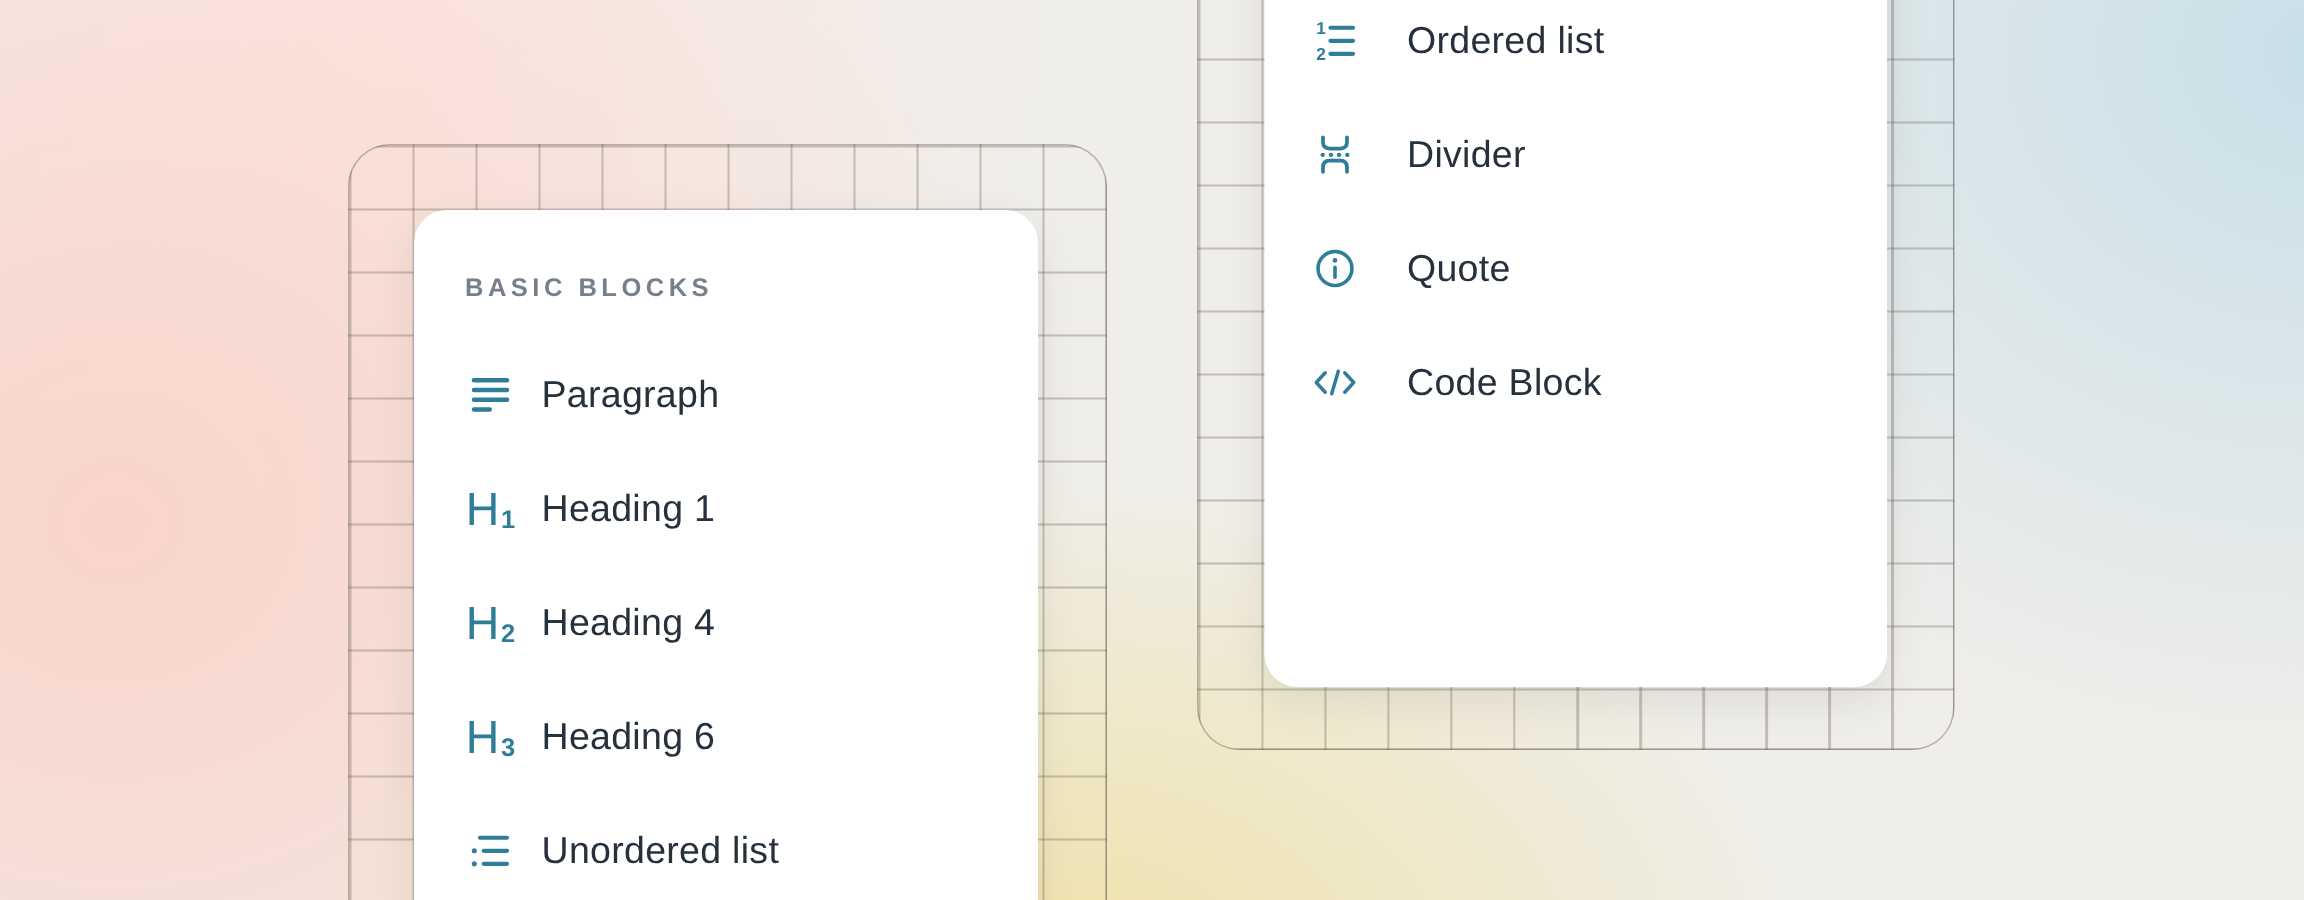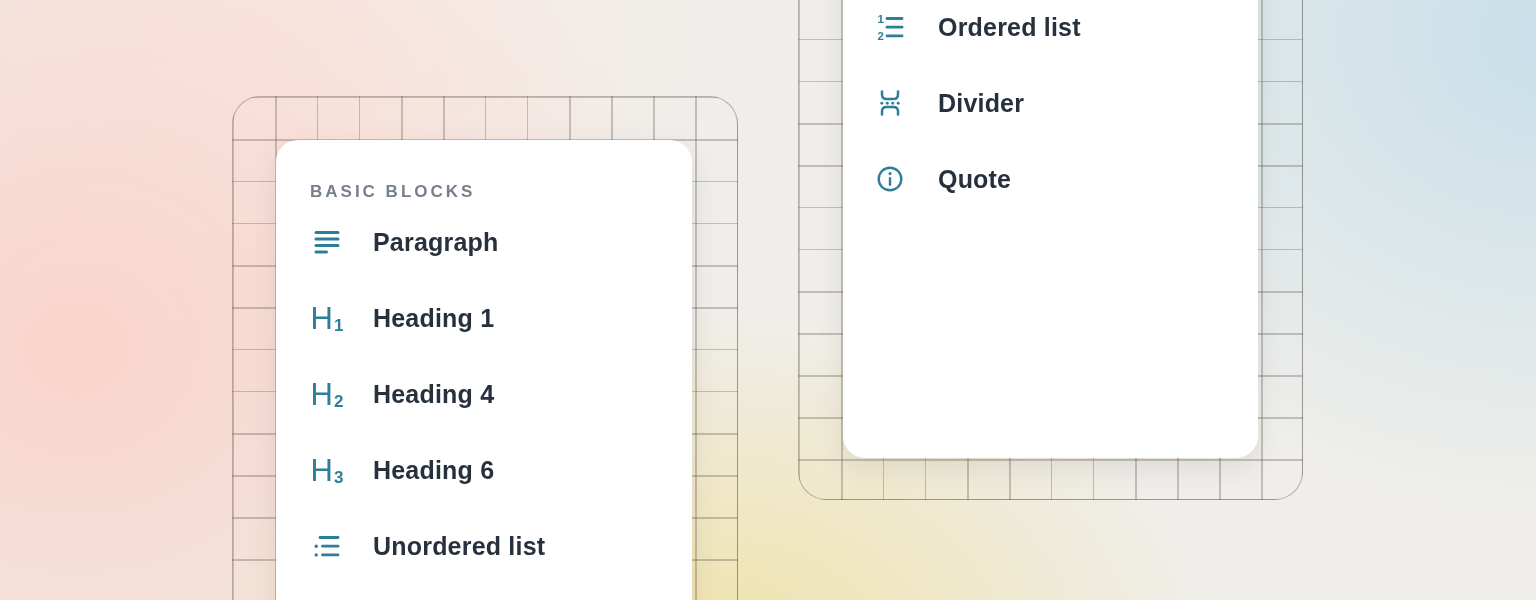--- a/index.html
+++ b/index.html
@@ -43,42 +43,43 @@
   }
   .card-left {left:276px; top:140px; width:416px; height:520px; padding:40px 0 0 34px;}
   .card-right{left:843px; top:-60px; width:415px; height:518px; padding:49px 0 0 30px;}
 
   .section-label{
     font-size:17px;
     font-weight:700;
     letter-spacing:3px;
     color:var(--section-label);
     line-height:24px;
+    margin-bottom:21px;
   }
 
   .menu-item{
     height:76px;
     display:flex;
     align-items:center;
     cursor:pointer;
   }
   .menu-item .icon{
     width:34px;
     height:34px;
     display:flex;
     align-items:center;
     justify-content:center;
     color:var(--teal);
     flex:0 0 34px;
   }
-  .card-left  .menu-item .label{margin-left:29px;}
+  .card-left  .menu-item .label{margin-left:17px;}
   .card-right .menu-item .label{margin-left:31px;}
   .menu-item .label{
     font-size:25px;
-    font-weight:700;
+    font-weight:400;
     letter-spacing:0.2px;
     color:var(--item-text);
     white-space:nowrap;
   }
   .icon svg{display:block;}
 
   .h-glyph{
     font-size:31px;
     font-weight:400;
     color:var(--teal);
@@ -188,16 +189,26 @@
         <div class="menu-item">
     <span class="icon">
             <svg width="30" height="30" viewBox="0 0 30 30" fill="none" stroke="currentColor" stroke-linecap="round" stroke-linejoin="round" stroke-width="2.4">
        <circle cx="15" cy="15" r="11.3"></circle>
        <line x1="15" y1="14.2" x2="15" y2="20.8"></line>
        <circle cx="15" cy="9.6" r="1.55" fill="currentColor" stroke="none"></circle>
             </svg>
           </span>
     <span class="label">Quote</span>
   </div>
+        <div class="menu-item">
+    <span class="icon">
+            <svg width="30" height="30" viewBox="0 0 30 30" fill="none" stroke="currentColor" stroke-linecap="round" stroke-linejoin="round" stroke-width="2.3">
+       <polyline points="8.5 8.5 2.5 15 8.5 21.5"></polyline>
+       <line x1="17.2" y1="7.5" x2="12.8" y2="22.5"></line>
+       <polyline points="21.5 8.5 27.5 15 21.5 21.5"></polyline>
+            </svg>
+          </span>
+    <span class="label">Code Block</span>
+  </div>
       </div>
   </div>
 
 </div>
 
 </body></html>

